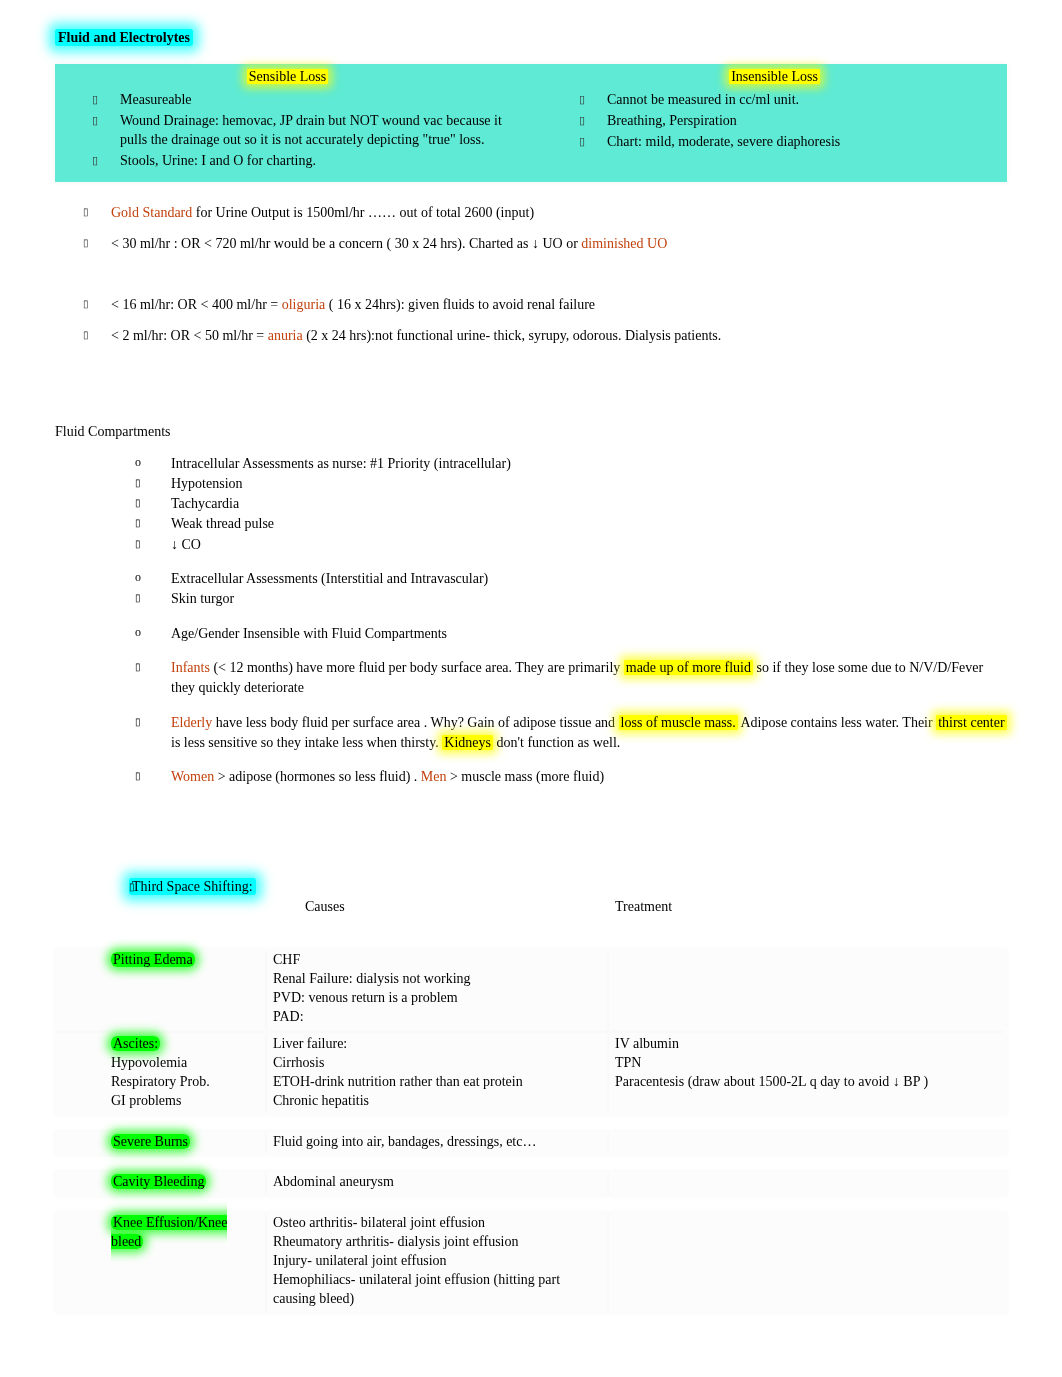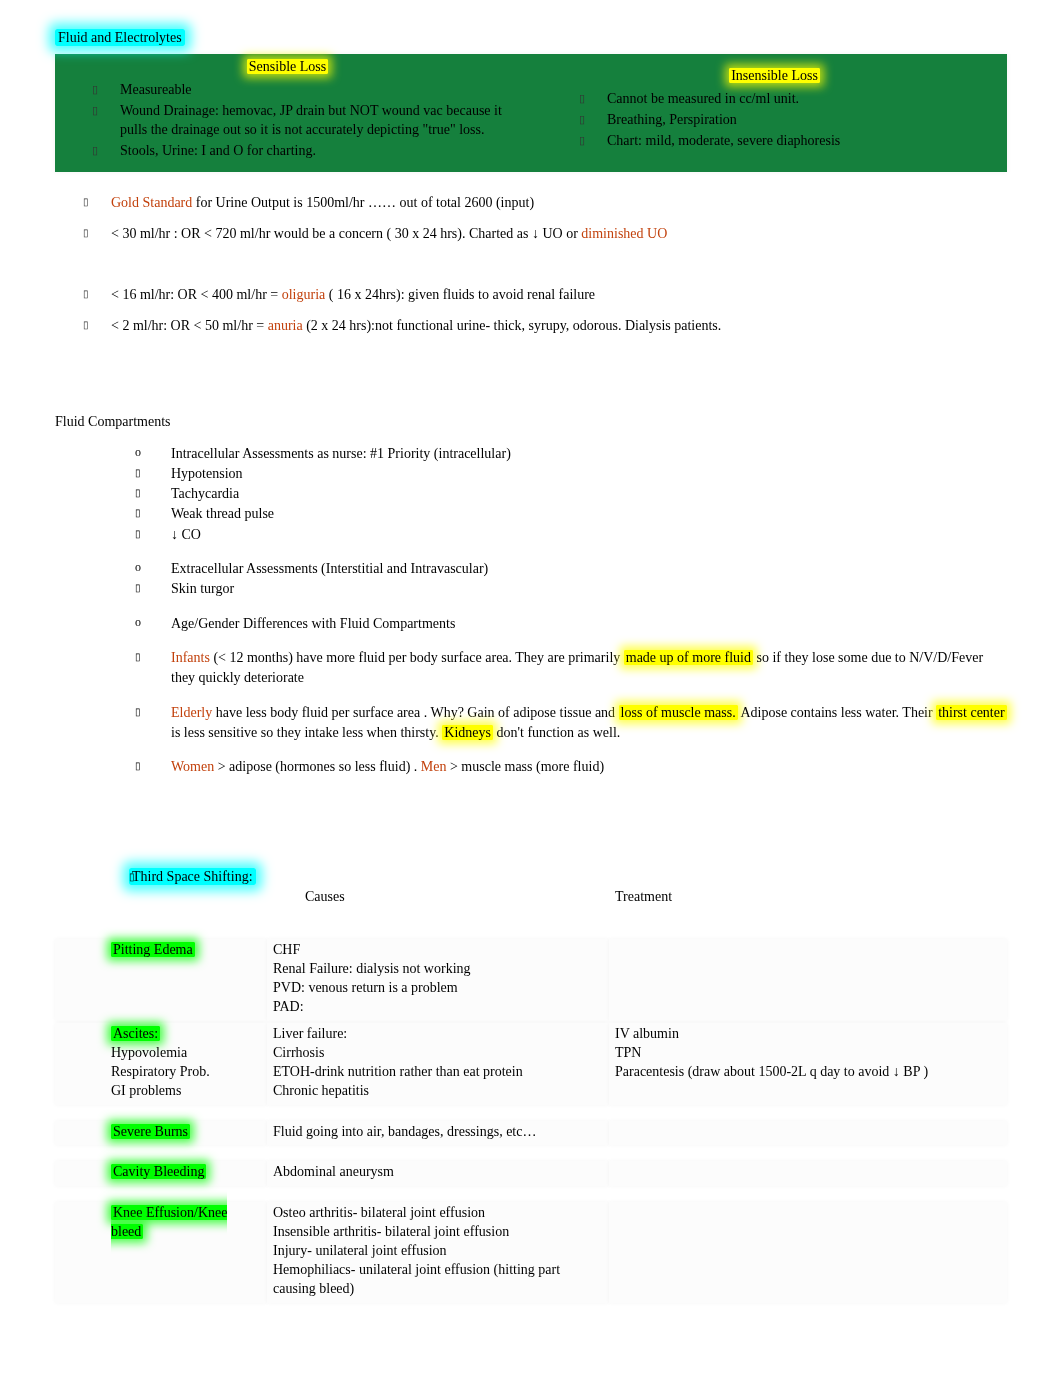--- a/index.html
+++ b/index.html
@@ -23,35 +23,35 @@
   .hl-yellow {
     background: #ffff00;
     box-shadow: 0 0 10px 4px rgba(255,255,0,0.7);
     padding: 0 2px;
     border-radius: 1px;
   }
   .hl-green {
     background: #00ff00;
     box-shadow: 0 0 10px 4px rgba(0,255,0,0.7);
     padding: 0 2px;
-    border-radius: 1px;
+    border-radius: 6px;
   }
   .red { color: #c2410c; }
   .title {
-    margin-bottom: 8px;
+    margin-bottom: 18px;
+    font-weight: bold;
   }
   .two-col {
     display: flex;
     gap: 40px;
     border: 1px solid transparent;
-    background: #15803d;
+    background: #5eead4;
     box-shadow: 0 0 6px rgba(0,0,0,0.05);
     padding: 4px 8px 8px 8px;
     margin-bottom: 20px;
-    align-items: center;
   }
   .col {
     flex: 1;
   }
   .col-header {
     text-align: center;
     margin-bottom: 6px;
   }
   ul.bullets {
     list-style: none;
@@ -223,21 +223,21 @@
     <li class="sq">Weak thread pulse</li>
     <li class="sq">↓ CO</li>
   </ul>
 
   <ul class="sub-list">
     <li class="circ">Extracellular Assessments (Interstitial and Intravascular)</li>
     <li class="sq">Skin turgor</li>
   </ul>
 
   <ul class="sub-list">
-    <li class="circ">Age/Gender Differences with Fluid Compartments</li>
+    <li class="circ">Age/Gender Insensible with Fluid Compartments</li>
   </ul>
 
   <ul class="sub-list inner">
     <li class="sq">
       <span class="red">Infants</span><span> (&lt; 12 months)  have more fluid per body surface area.  They are primarily </span><span class="hl-yellow">made up of more fluid</span><span> so if they lose some due to N/V/D/Fever they quickly deteriorate</span>
     </li>
   </ul>
 
   <ul class="sub-list inner">
     <li class="sq">
@@ -288,19 +288,19 @@
         <tr class="rowshade">
           <td class="tc1"><span class="hl-green">Cavity Bleeding</span></td>
           <td class="tc2"><span>Abdominal aneurysm</span></td>
           <td class="tc3"></td>
         </tr>
         <tr>
           <td colspan="3" style="height: 6px;"></td>
         </tr>
         <tr class="rowshade">
           <td class="tc1"><span class="hl-green">Knee Effusion/Knee bleed</span></td>
-          <td class="tc2"><span>Osteo arthritis- bilateral joint effusion</span><br><span>Insensible arthritis- bilateral joint effusion</span><br><span>Injury- unilateral joint effusion</span><br><span>Hemophiliacs- unilateral joint effusion (hitting part causing bleed)</span></td>
+          <td class="tc2"><span>Osteo arthritis- bilateral joint effusion</span><br><span>Rheumatory arthritis- dialysis joint effusion</span><br><span>Injury- unilateral joint effusion</span><br><span>Hemophiliacs- unilateral joint effusion (hitting part causing bleed)</span></td>
           <td class="tc3"></td>
         </tr>
       </tbody>
   </table>
 
 </div>
 
 </body></html>

